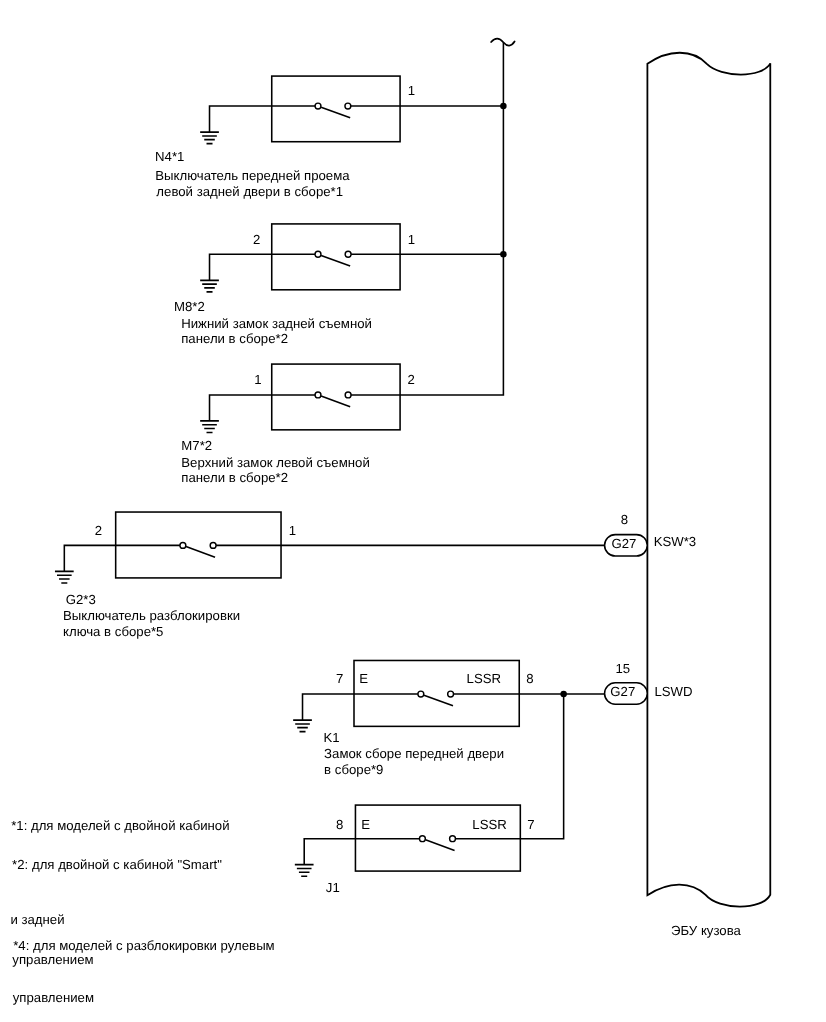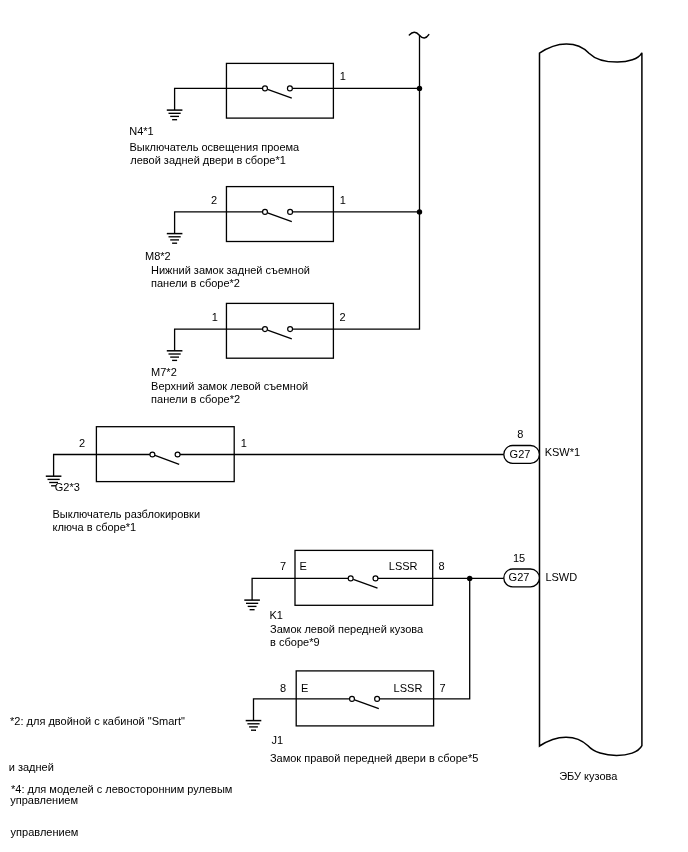--- a/index.html
+++ b/index.html
@@ -120,56 +120,56 @@
 <circle cx="469.7" cy="578.4" r="2.7" fill="#000000" stroke="none"></circle>
 </g>
 <g>
 <rect x="503.8" y="445.5" width="35.6" height="17.8" rx="8.9" ry="8.9" fill="#ffffff" stroke-width="1.3"></rect>
 </g>
 <g>
 <rect x="503.8" y="569.0" width="35.6" height="17.8" rx="8.9" ry="8.9" fill="#ffffff" stroke-width="1.3"></rect>
 </g>
   </svg>
   <div class="t" style="left:129.2px;top:125.1px">N4*1</div>
-  <div class="t" style="left:129.4px;top:140.9px">Выключатель освещения проема</div>
+  <div class="t" style="left:129.4px;top:140.9px">Выключатель передней проема</div>
   <div class="t" style="left:130.3px;top:154.1px">левой задней двери в сборе*1</div>
   <div class="t" style="left:145px;top:249.9px">M8*2</div>
   <div class="t" style="left:151.0px;top:263.6px">Нижний замок задней съемной</div>
   <div class="t" style="left:151.0px;top:277.1px">панели в сборе*2</div>
   <div class="t" style="left:151.1px;top:365.6px">M7*2</div>
   <div class="t" style="left:151.1px;top:379.6px">Верхний замок левой съемной</div>
   <div class="t" style="left:151.1px;top:393.1px">панели в сборе*2</div>
-  <div class="t" style="left:54.8px;top:481px">G2*3</div>
+  <div class="t" style="left:54.8px;top:494px">G2*3</div>
   <div class="t" style="left:52.5px;top:507.9px">Выключатель разблокировки</div>
-  <div class="t" style="left:52.5px;top:521.4px">ключа в сборе*1</div>
+  <div class="t" style="left:52.5px;top:521.4px">ключа в сборе*5</div>
   <div class="t" style="left:269.5px;top:609.3px">K1</div>
-  <div class="t" style="left:270.1px;top:623.2px">Замок левой передней кузова</div>
+  <div class="t" style="left:270.1px;top:623.2px">Замок сборе передней двери</div>
   <div class="t" style="left:270.1px;top:636.1px">в сборе*9</div>
   <div class="t" style="left:271.5px;top:733.5px">J1</div>
-  <div class="t" style="left:269.9px;top:751.6px">Замок правой передней двери в сборе*5</div>
   <div class="t" style="left:559.2px;top:769.5px">ЭБУ кузова</div>
   <div class="t" style="left:339.7px;top:69.6px">1</div>
   <div class="t" style="left:210.9px;top:194.3px">2</div>
   <div class="t" style="left:339.7px;top:194.3px">1</div>
   <div class="t" style="left:211.8px;top:310.8px">1</div>
   <div class="t" style="left:339.5px;top:310.8px">2</div>
   <div class="t" style="left:78.9px;top:436.8px">2</div>
   <div class="t" style="left:240.7px;top:436.8px">1</div>
   <div class="t" style="left:280.1px;top:560.3px">7</div>
   <div class="t" style="left:299.4px;top:560.3px">E</div>
   <div class="t" style="left:388.8px;top:560.3px">LSSR</div>
   <div class="t" style="left:438.6px;top:560.3px">8</div>
   <div class="t" style="left:280.1px;top:681.6px">8</div>
   <div class="t" style="left:301.0px;top:681.6px">E</div>
   <div class="t" style="left:393.6px;top:681.6px">LSSR</div>
   <div class="t" style="left:439.4px;top:681.6px">7</div>
   <div class="t" style="left:517.3px;top:427.9px">8</div>
   <div class="t" style="left:509.6px;top:448.2px">G27</div>
-  <div class="t" style="left:544.7px;top:446.2px">KSW*1</div>
+  <div class="t" style="left:544.7px;top:446.2px">KSW*3</div>
   <div class="t" style="left:512.9px;top:552.1px">15</div>
   <div class="t" style="left:508.6px;top:571.2px">G27</div>
   <div class="t" style="left:545.4px;top:570.5px">LSWD</div>
+  <div class="t" style="left:9.3px;top:682.6px">*1: для моделей с двойной кабиной</div>
   <div class="t" style="left:10.1px;top:715.2px">*2: для двойной с кабиной "Smart"</div>
   <div class="t" style="left:8.7px;top:760.7px">и задней</div>
-  <div class="t" style="left:11.0px;top:782.7px">*4: для моделей с левосторонним рулевым</div>
+  <div class="t" style="left:11.0px;top:782.7px">*4: для моделей с разблокировки рулевым</div>
   <div class="t" style="left:10.3px;top:793.9px">управлением</div>
   <div class="t" style="left:10.6px;top:826.0px">управлением</div>
 </div>
 
 </body></html>

